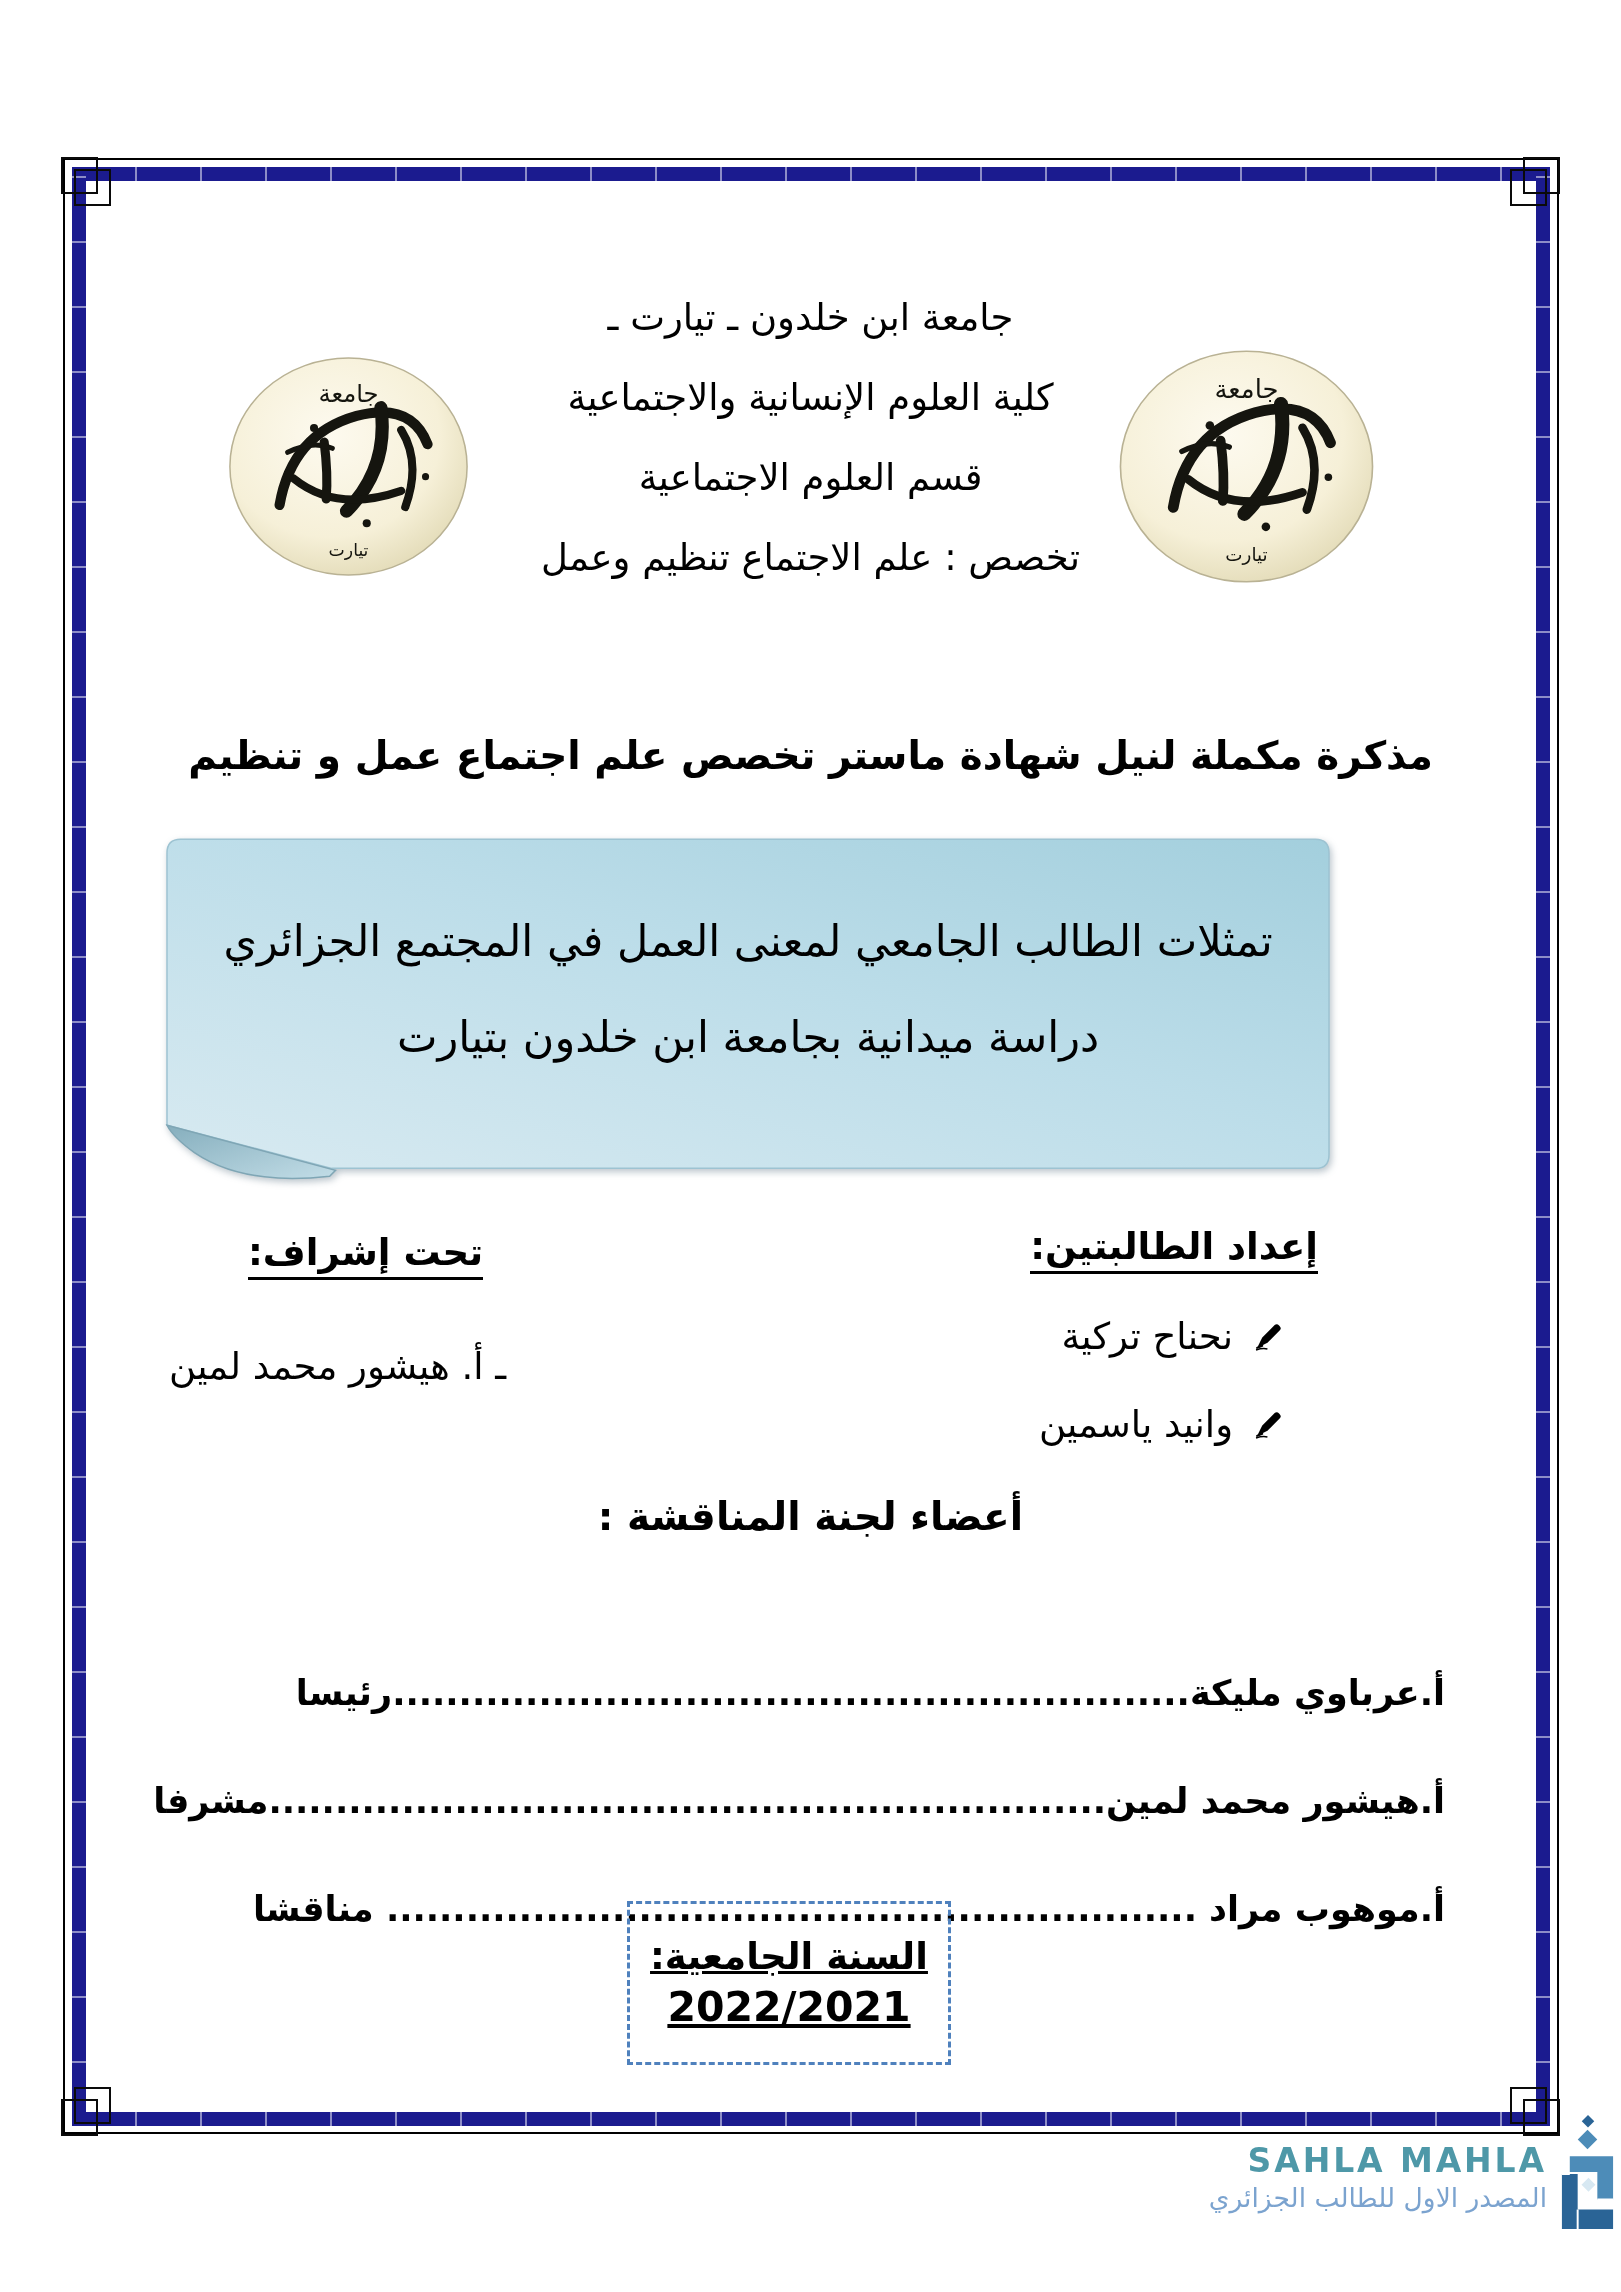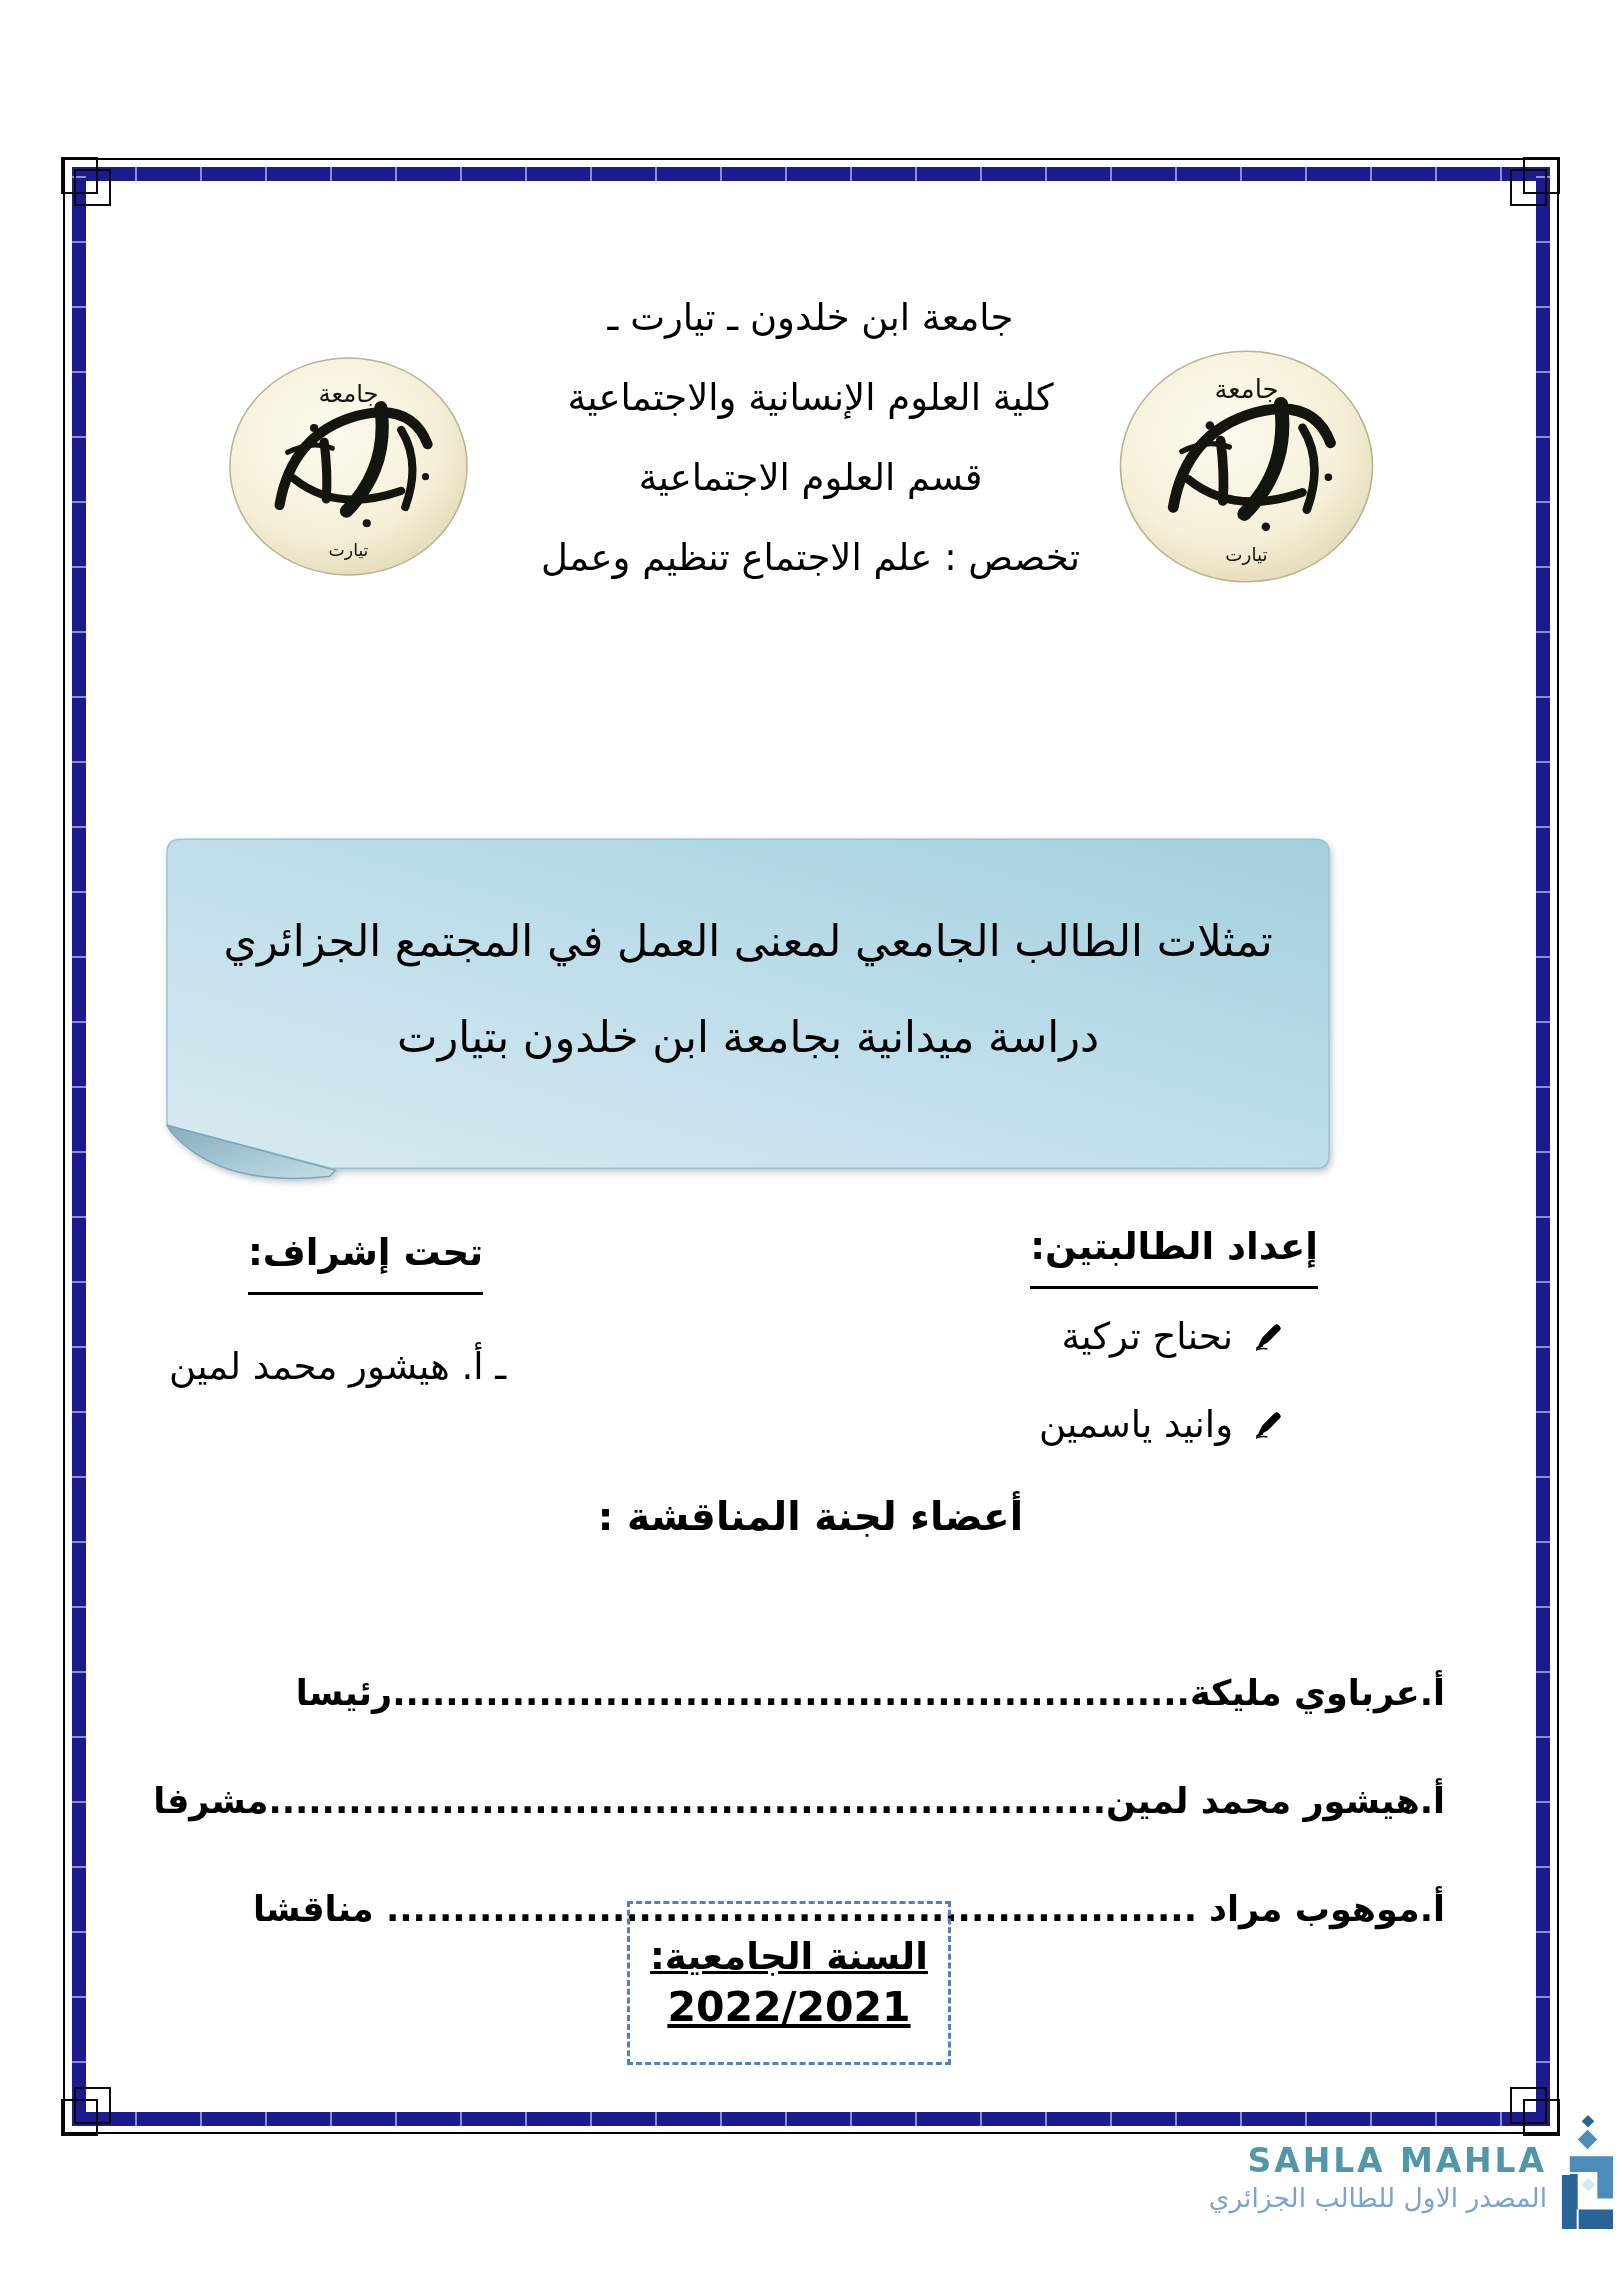--- a/index.html
+++ b/index.html
@@ -38,21 +38,21 @@
   
   .banner-svg{position:absolute;left:167px;top:839px;width:1162px;height:353px;overflow:visible;
     filter:drop-shadow(2.9px 3.9px 3.9px rgba(60,90,110,.35));}
   .banner-text{position:absolute;left:167px;top:839px;width:1162px;height:329px;}
   .banner-line{position:absolute;left:0;width:100%;text-align:center;font-size:43px;line-height:63px;white-space:nowrap;}
   .banner-line1{top:71px;}
   .banner-line2{top:167px;}
 
   
   .heading-underline{font-size:37px;font-weight:700;display:inline-block;
-    border-bottom:3.9px solid #000;padding-bottom:18px;white-space:nowrap;}
+    border-bottom:3.9px solid #000;padding-bottom:3px;white-space:nowrap;}
   .supervision-heading{position:absolute;left:248px;top:1231px;}
   .supervisor-name{position:absolute;left:169px;top:1345px;font-size:37px;white-space:nowrap;}
   .prep{position:absolute;right:303px;top:1225px;text-align:right;direction:rtl;}
   .students{position:absolute;right:337px;top:1315px;direction:rtl;text-align:right;}
   .student-row{display:flex;align-items:center;gap:22px;margin-bottom:45px;font-size:37px;white-space:nowrap;text-align:center;}
   .pen-icon{flex:0 0 auto;width:29px;height:29px;}
 
   
   .committee-heading{position:absolute;left:0;top:1494px;width:100%;text-align:center;
     font-size:39px;font-weight:700;white-space:nowrap;}
@@ -138,20 +138,21 @@
       <div class="header-line" dir="rtl">تخصص : علم الاجتماع تنظيم وعمل</div>
     </div>
 
   <svg class="seal-left" viewBox="0 0 240 220">
     <use href="#sealSym"></use>
   </svg>
   <svg class="seal-right" viewBox="0 0 240 220">
     <use href="#sealSym"></use>
   </svg>
 
+  <div class="degree" dir="rtl">مذكرة مكملة لنيل شهادة ماستر تخصص علم اجتماع عمل و تنظيم</div>
 
   <svg class="banner-svg" viewBox="0 0 1186 360">
     <path d="M14 0 H1172 Q1186 0 1186 14 V322 Q1186 336 1172 336 H168 L0 292 V14 Q0 0 14 0 Z" fill="url(#bannerGrad)" stroke="#9dc3d2" stroke-width="1.5"></path>
     <path d="M0 292 L172 338 L166 344 Q78 354 28 320 Q6 304 0 292 Z" fill="url(#foldGrad)" stroke="#7fa6b5" stroke-width="1.5"></path>
   </svg>
   <div class="banner-text">
     <div class="banner-line banner-line1" dir="rtl">تمثلات الطالب الجامعي لمعنى العمل في المجتمع الجزائري</div>
     <div class="banner-line banner-line2" dir="rtl">دراسة ميدانية بجامعة ابن خلدون بتيارت</div>
   </div>
 

